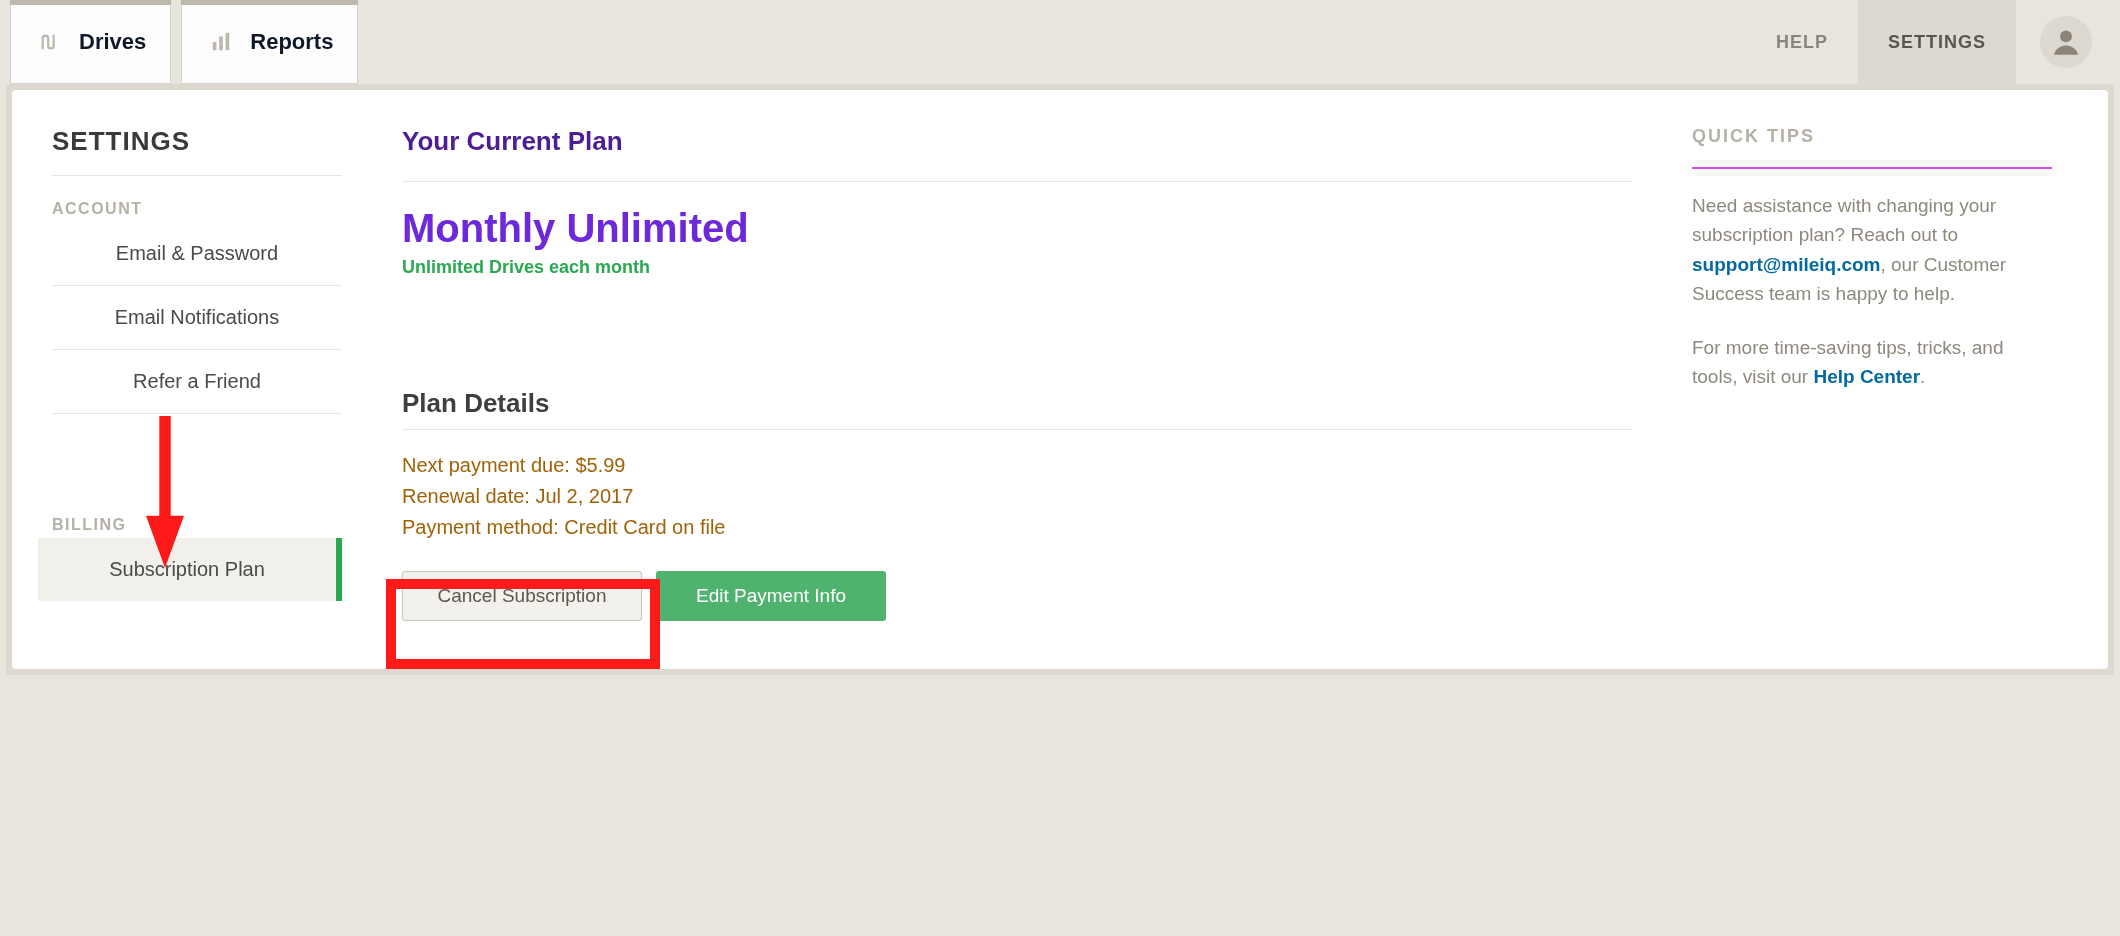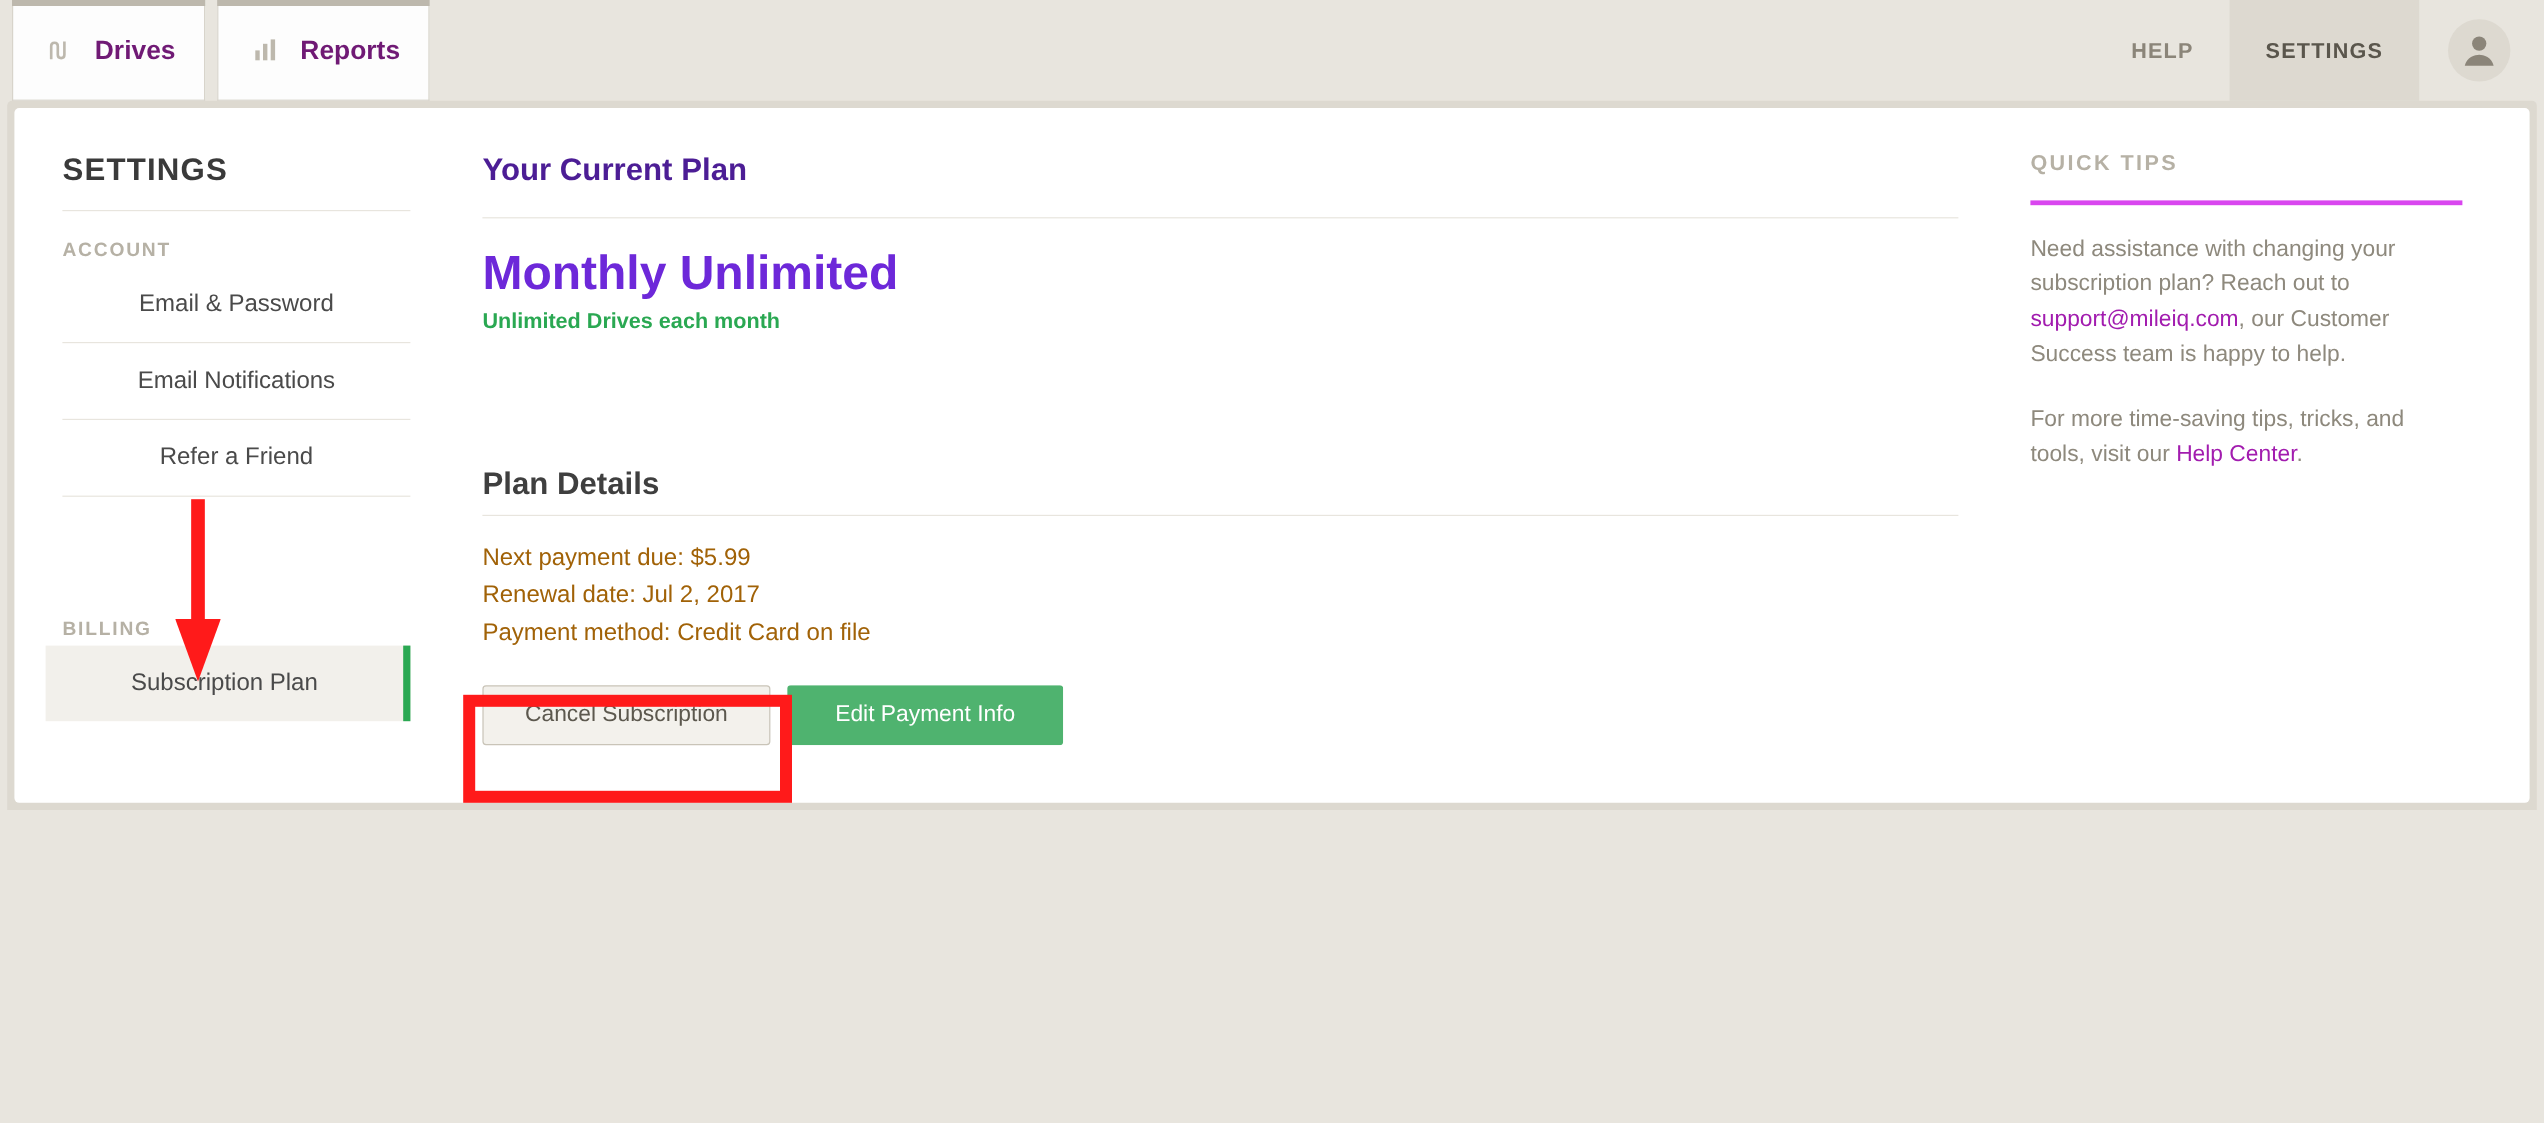--- a/index.html
+++ b/index.html
@@ -29,21 +29,21 @@
     position: relative;
     display: flex;
     align-items: center;
     gap: 18px;
     padding: 0 24px 0 28px;
     background: #fdfdfd;
     border: 1px solid #d8d4cb;
     border-top: none;
     font-size: 22px;
     font-weight: 600;
-    color: #701a75;
+    color: #0f172a;
     cursor: pointer;
   }
   .tab::before {
     content: "";
     position: absolute;
     top: -1px; left: -1px; right: -1px;
     height: 6px;
     background: #bdb8ad;
   }
   .tab-icon { color: #bdb8ad; display: inline-flex; }
@@ -233,30 +233,30 @@
   .tips {
     width: 360px;
     flex: 0 0 360px;
   }
   .tips-title {
     font-size: 18px;
     font-weight: 700;
     letter-spacing: 2px;
     color: #b6b1a5;
     padding-bottom: 20px;
-    border-bottom: 4px solid #d946ef;
+    border-bottom: 2px solid #d946ef;
   }
   .tips-body {
     margin-top: 22px;
     font-size: 19px;
     color: #8e897d;
     line-height: 1.55;
   }
   .tips-body p { margin-bottom: 24px; }
-  .tips-body a { color: #a21caf; text-decoration: none; cursor: pointer; }
+  .tips-body a { color: #0369a1; text-decoration: none; cursor: pointer; font-weight: bold; }
 </style>
 </head>
 <body>
 
 <div class="topbar">
   <div class="tabs">
     <div class="tab">
       <span class="tab-icon">
         <svg width="22" height="22" viewBox="0 0 24 24" fill="none" stroke="currentColor" stroke-width="2.4">
           <path d="M4 20 V8 Q4 5 7 5 Q10 5 10 8 V16 Q10 19 13 19 Q16 19 16 16 V4"></path>

